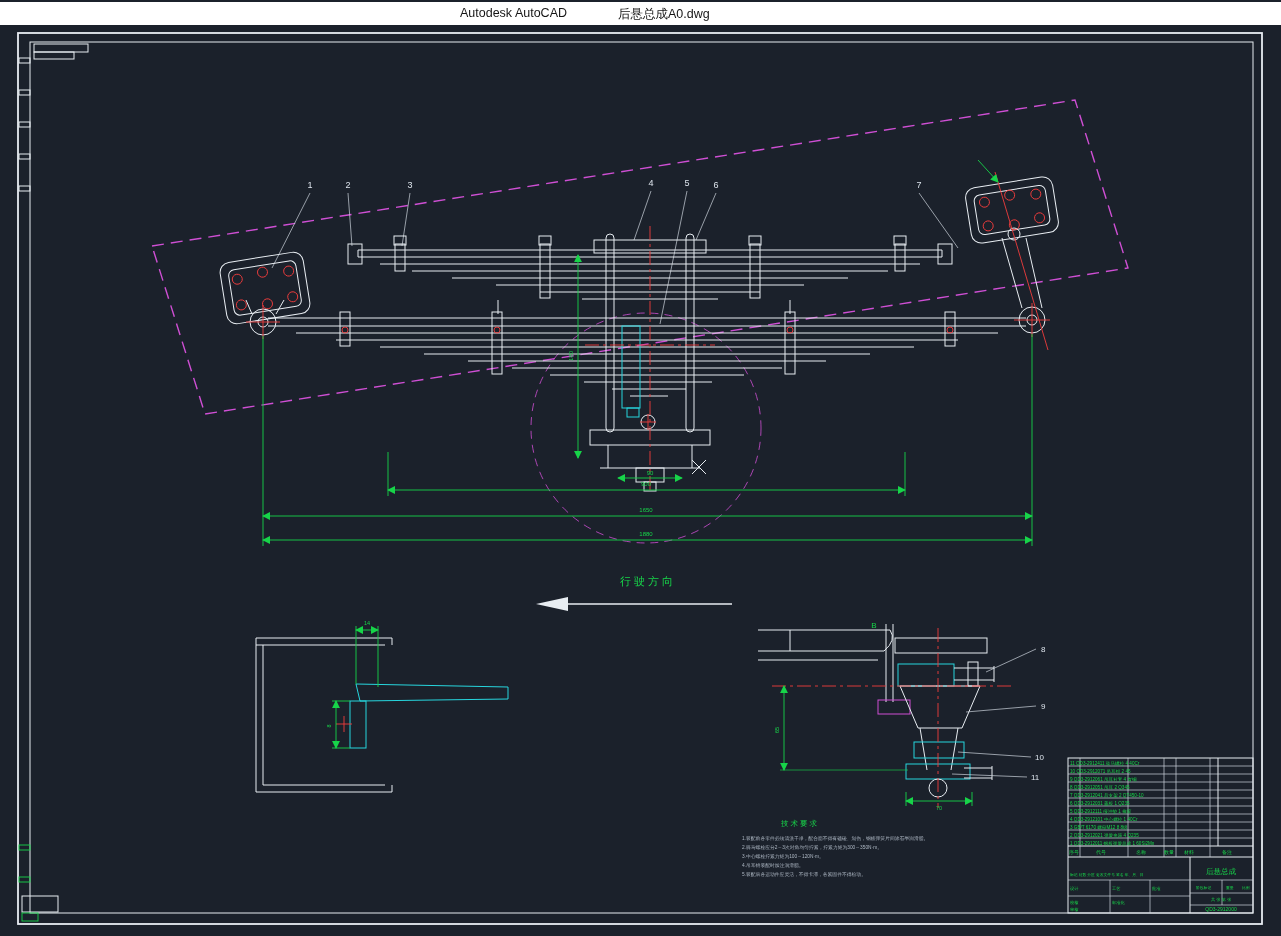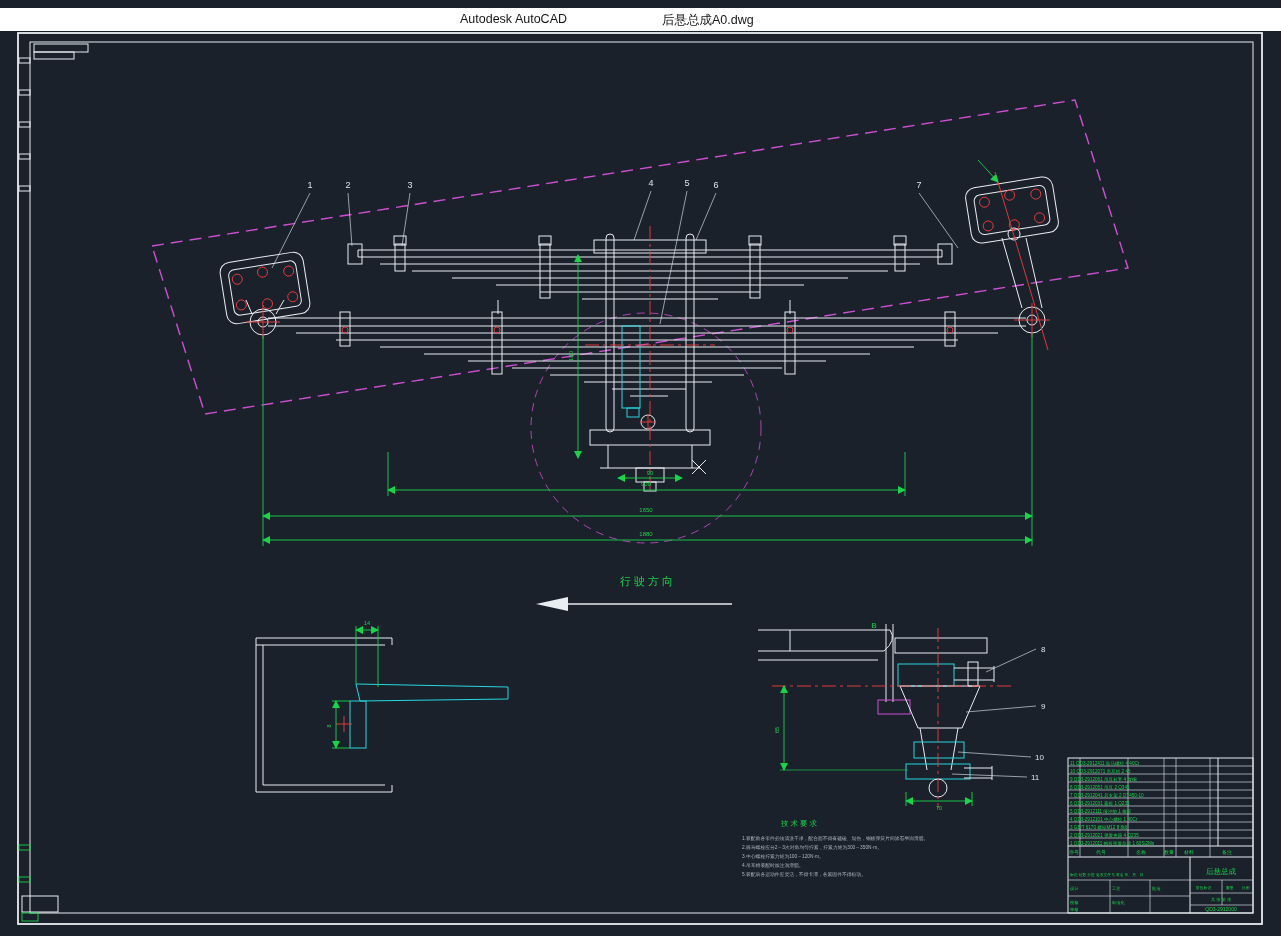--- a/index.html
+++ b/index.html
@@ -1,21 +1,21 @@
 <!DOCTYPE html>
 <html><head>
 <meta charset="utf-8">
 <style>
   html,body{margin:0;padding:0;background:#0e1218;}
   .app{position:relative;width:1281px;height:936px;overflow:hidden;background:#1b212b;
        font-family:"Liberation Sans",sans-serif;}
-  .titlebar{position:absolute;top:8px;left:0;width:100%;height:23px;background:#ffffff;z-index:5;}
+  .titlebar{position:absolute;top:2px;left:0;width:100%;height:23px;background:#ffffff;z-index:5;}
   .titlebar span{position:absolute;top:4px;font-size:12.5px;color:#151515;white-space:nowrap;}
   .app-title{left:460px;}
-  .doc-title{left:618px;margin-left:44px;}
+  .doc-title{left:618px;}
   svg{position:absolute;top:0;left:0;}
   .w{stroke:#e8edf2;fill:none;stroke-width:1;}
   .w2{stroke:#e8edf2;fill:none;stroke-width:1.8;}
   .wt{stroke:#cfd6de;fill:none;stroke-width:.7;}
   .g{stroke:#17d449;fill:none;stroke-width:.9;}
   .r{stroke:#f23d3d;fill:none;stroke-width:.9;}
   .m{stroke:#cf4fd4;fill:none;stroke-width:1.4;}
   .c{stroke:#27d6de;fill:none;stroke-width:1;}
   .dashm{stroke-dasharray:12 7;}
   .dashm2{stroke-dasharray:8 6;}

